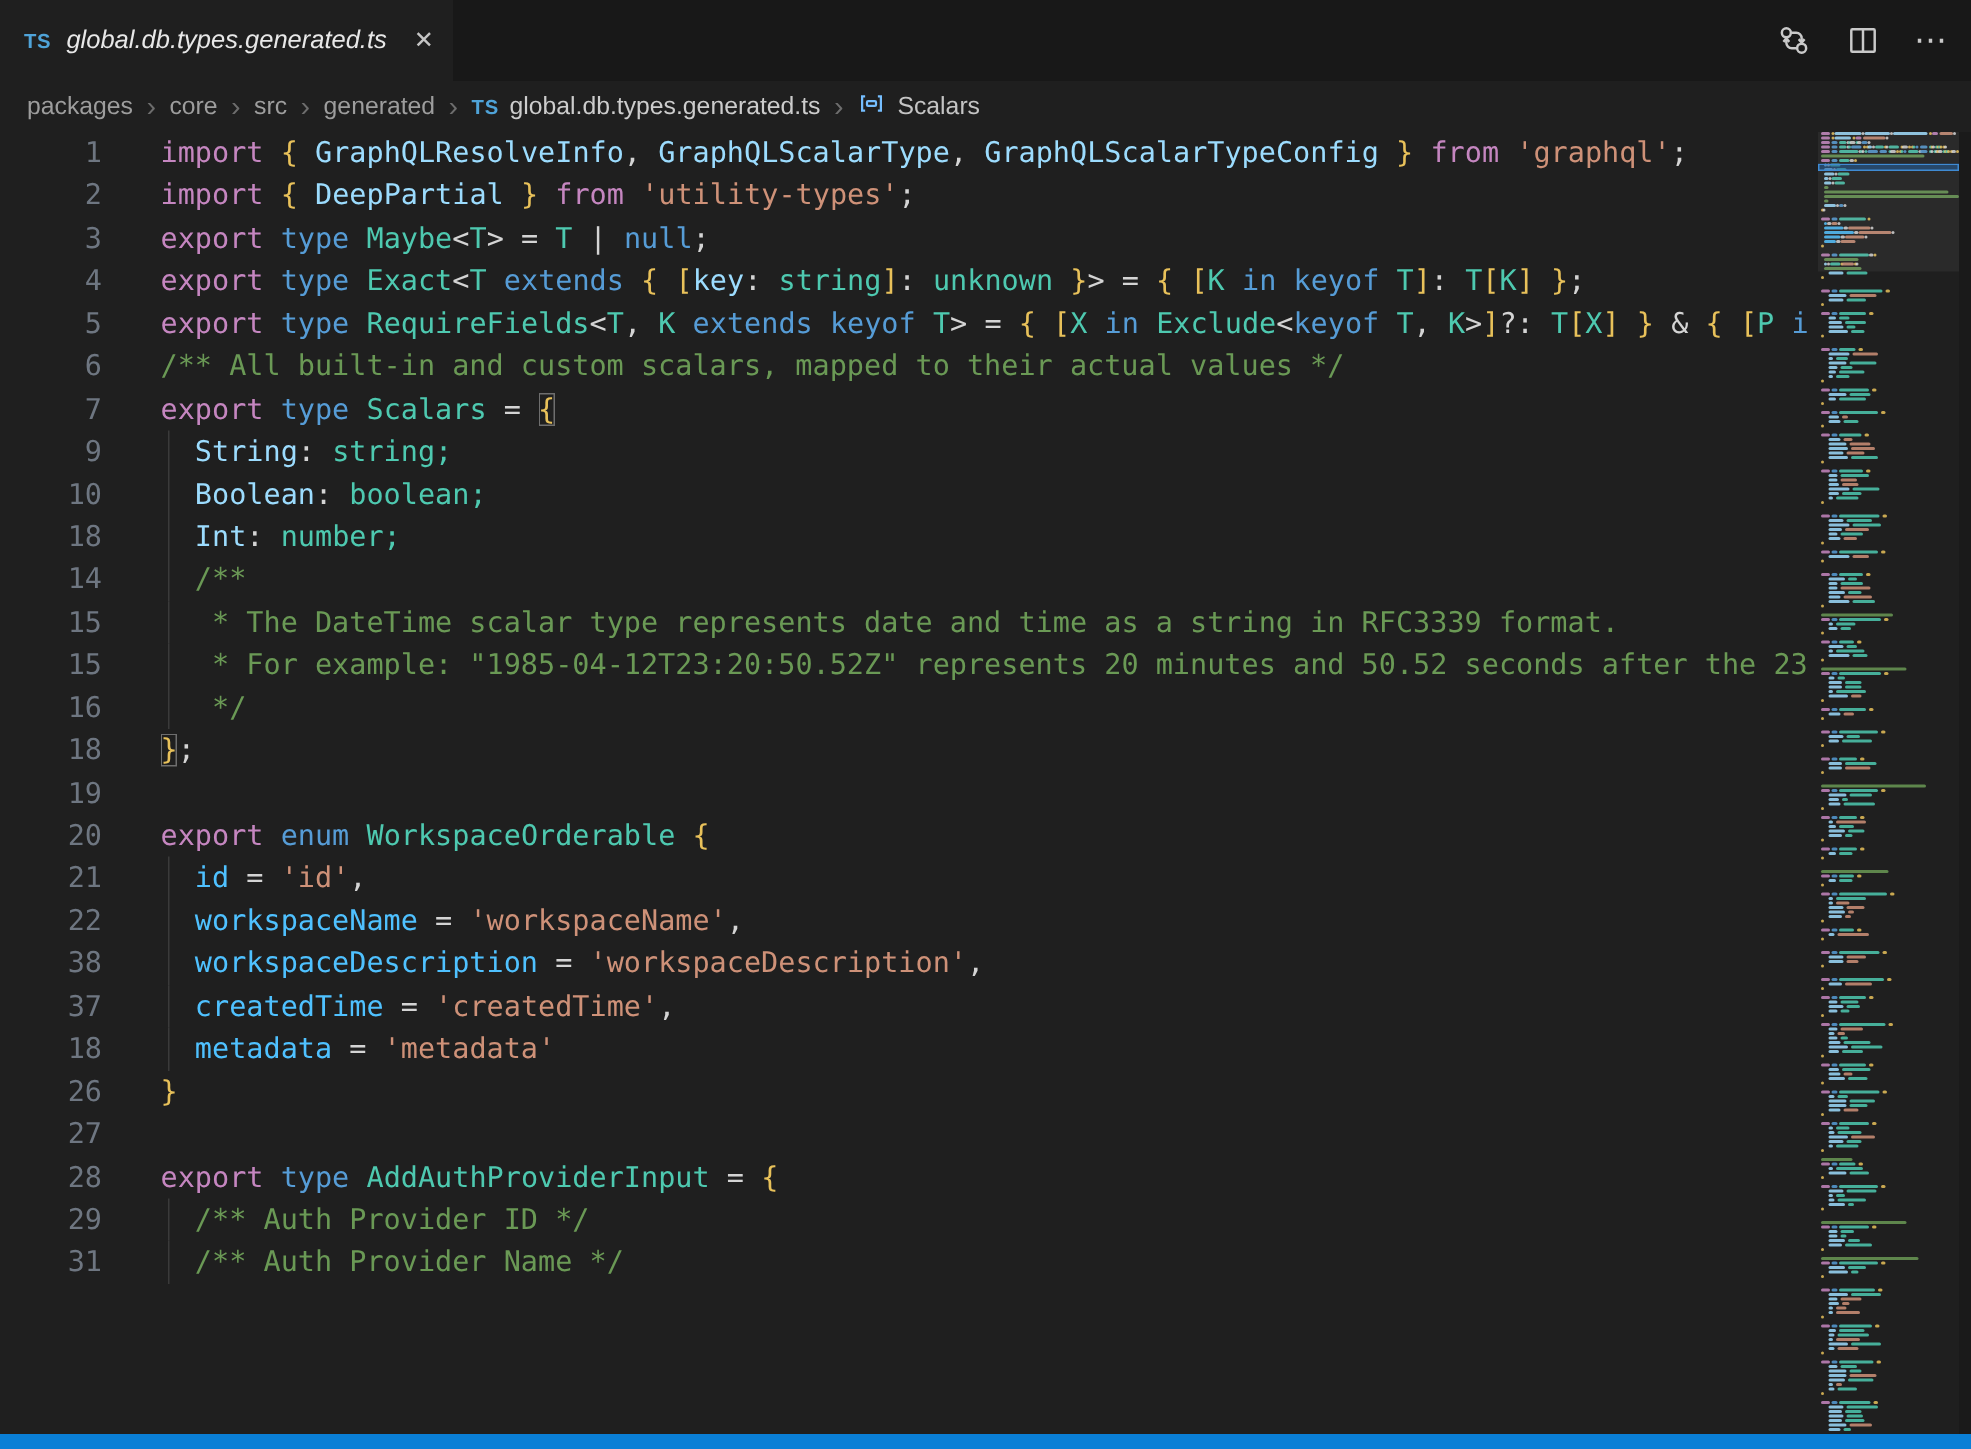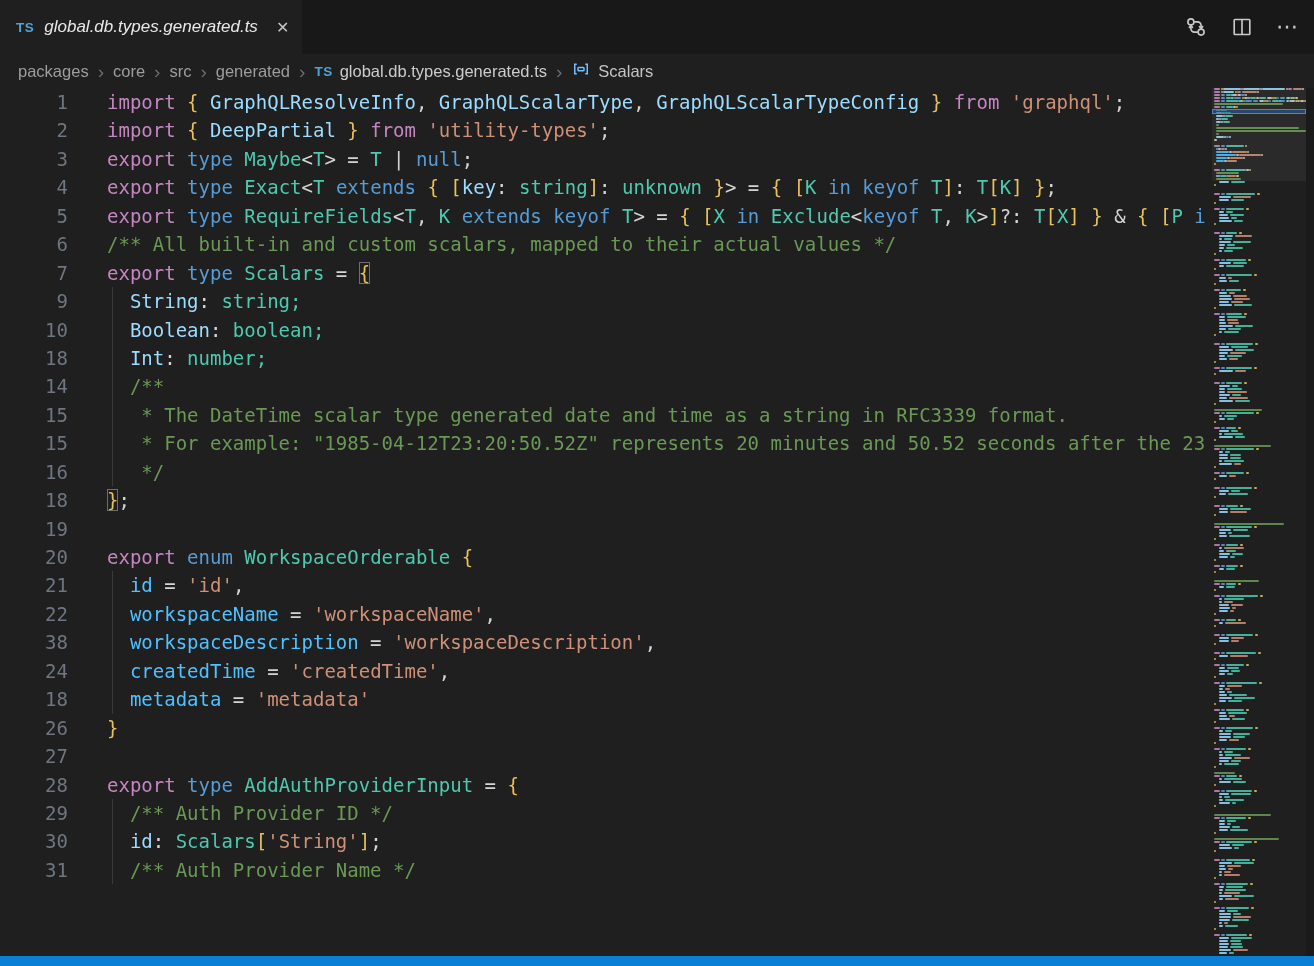--- a/index.html
+++ b/index.html
@@ -111,36 +111,35 @@
         <div class="line"><span class="ln">2</span><span class="lt"><span class="t-kw">import</span><span class="t-pl"> </span><span class="t-b1">{</span><span class="t-pl"> </span><span class="t-pr">DeepPartial</span><span class="t-pl"> </span><span class="t-b1">}</span><span class="t-pl"> </span><span class="t-kw">from</span><span class="t-pl"> </span><span class="t-st">'utility-types'</span><span class="t-pl">;</span></span></div>
         <div class="line"><span class="ln">3</span><span class="lt"><span class="t-kw">export</span><span class="t-pl"> </span><span class="t-kb">type</span><span class="t-pl"> </span><span class="t-ty">Maybe</span><span class="t-pl">&lt;</span><span class="t-ty">T</span><span class="t-pl">&gt; = </span><span class="t-ty">T</span><span class="t-pl"> | </span><span class="t-kb">null</span><span class="t-pl">;</span></span></div>
         <div class="line"><span class="ln">4</span><span class="lt"><span class="t-kw">export</span><span class="t-pl"> </span><span class="t-kb">type</span><span class="t-pl"> </span><span class="t-ty">Exact</span><span class="t-pl">&lt;</span><span class="t-ty">T</span><span class="t-pl"> </span><span class="t-kb">extends</span><span class="t-pl"> </span><span class="t-b1">{</span><span class="t-pl"> </span><span class="t-b1">[</span><span class="t-pr">key</span><span class="t-pl">: </span><span class="t-ty">string</span><span class="t-b1">]</span><span class="t-pl">: </span><span class="t-ty">unknown</span><span class="t-pl"> </span><span class="t-b1">}</span><span class="t-pl">&gt; = </span><span class="t-b1">{</span><span class="t-pl"> </span><span class="t-b1">[</span><span class="t-ty">K</span><span class="t-pl"> </span><span class="t-kb">in</span><span class="t-pl"> </span><span class="t-kb">keyof</span><span class="t-pl"> </span><span class="t-ty">T</span><span class="t-b1">]</span><span class="t-pl">: </span><span class="t-ty">T</span><span class="t-b1">[</span><span class="t-ty">K</span><span class="t-b1">]</span><span class="t-pl"> </span><span class="t-b1">}</span><span class="t-pl">;</span></span></div>
         <div class="line"><span class="ln">5</span><span class="lt"><span class="t-kw">export</span><span class="t-pl"> </span><span class="t-kb">type</span><span class="t-pl"> </span><span class="t-ty">RequireFields</span><span class="t-pl">&lt;</span><span class="t-ty">T</span><span class="t-pl">, </span><span class="t-ty">K</span><span class="t-pl"> </span><span class="t-kb">extends</span><span class="t-pl"> </span><span class="t-kb">keyof</span><span class="t-pl"> </span><span class="t-ty">T</span><span class="t-pl">&gt; = </span><span class="t-b1">{</span><span class="t-pl"> </span><span class="t-b1">[</span><span class="t-ty">X</span><span class="t-pl"> </span><span class="t-kb">in</span><span class="t-pl"> </span><span class="t-ty">Exclude</span><span class="t-pl">&lt;</span><span class="t-kb">keyof</span><span class="t-pl"> </span><span class="t-ty">T</span><span class="t-pl">, </span><span class="t-ty">K</span><span class="t-pl">&gt;</span><span class="t-b1">]</span><span class="t-pl">?: </span><span class="t-ty">T</span><span class="t-b1">[</span><span class="t-ty">X</span><span class="t-b1">]</span><span class="t-pl"> </span><span class="t-b1">}</span><span class="t-pl"> &amp; </span><span class="t-b1">{</span><span class="t-pl"> </span><span class="t-b1">[</span><span class="t-ty">P</span><span class="t-pl"> </span><span class="t-kb">i</span></span></div>
         <div class="line"><span class="ln">6</span><span class="lt"><span class="t-cm">/** All built-in and custom scalars, mapped to their actual values */</span></span></div>
         <div class="line"><span class="ln">7</span><span class="lt"><span class="t-kw">export</span><span class="t-pl"> </span><span class="t-kb">type</span><span class="t-pl"> </span><span class="t-ty">Scalars</span><span class="t-pl"> = </span><span class="t-bm">{</span></span></div>
         <div class="line g"><span class="ln">9</span><span class="lt"><span class="t-pl">  </span><span class="t-pr">String</span><span class="t-pl">: </span><span class="t-ty">string;</span></span></div>
         <div class="line g"><span class="ln">10</span><span class="lt"><span class="t-pl">  </span><span class="t-pr">Boolean</span><span class="t-pl">: </span><span class="t-ty">boolean;</span></span></div>
         <div class="line g"><span class="ln">18</span><span class="lt"><span class="t-pl">  </span><span class="t-pr">Int</span><span class="t-pl">: </span><span class="t-ty">number;</span></span></div>
         <div class="line g"><span class="ln">14</span><span class="lt"><span class="t-pl">  </span><span class="t-cm">/**</span></span></div>
-        <div class="line g"><span class="ln">15</span><span class="lt"><span class="t-pl">  </span><span class="t-cm"> * The DateTime scalar type generated date and time as a string in RFC3339 format.</span></span></div>
+        <div class="line g"><span class="ln">15</span><span class="lt"><span class="t-pl">  </span><span class="t-cm"> * The DateTime scalar type represents date and time as a string in RFC3339 format.</span></span></div>
         <div class="line g"><span class="ln">15</span><span class="lt"><span class="t-pl">  </span><span class="t-cm"> * For example: "1985-04-12T23:20:50.52Z" represents 20 minutes and 50.52 seconds after the 23</span></span></div>
         <div class="line g"><span class="ln">16</span><span class="lt"><span class="t-pl">  </span><span class="t-cm"> */</span></span></div>
         <div class="line"><span class="ln">18</span><span class="lt"><span class="t-bm">}</span><span class="t-pl">;</span></span></div>
         <div class="line"><span class="ln">19</span><span class="lt"></span></div>
         <div class="line"><span class="ln">20</span><span class="lt"><span class="t-kw">export</span><span class="t-pl"> </span><span class="t-kb">enum</span><span class="t-pl"> </span><span class="t-ty">WorkspaceOrderable</span><span class="t-pl"> </span><span class="t-b1">{</span></span></div>
         <div class="line g"><span class="ln">21</span><span class="lt"><span class="t-pl">  </span><span class="t-en">id</span><span class="t-pl"> = </span><span class="t-st">'id'</span><span class="t-pl">,</span></span></div>
         <div class="line g"><span class="ln">22</span><span class="lt"><span class="t-pl">  </span><span class="t-en">workspaceName</span><span class="t-pl"> = </span><span class="t-st">'workspaceName'</span><span class="t-pl">,</span></span></div>
         <div class="line g"><span class="ln">38</span><span class="lt"><span class="t-pl">  </span><span class="t-en">workspaceDescription</span><span class="t-pl"> = </span><span class="t-st">'workspaceDescription'</span><span class="t-pl">,</span></span></div>
-        <div class="line g"><span class="ln">24</span><span class="lt"><span class="t-pl">  </span><span class="t-en">createdTime</span><span class="t-pl"> = </span><span class="t-st">'createdTime'</span><span class="t-pl">,</span></span></div>
+        <div class="line g"><span class="ln">37</span><span class="lt"><span class="t-pl">  </span><span class="t-en">createdTime</span><span class="t-pl"> = </span><span class="t-st">'createdTime'</span><span class="t-pl">,</span></span></div>
         <div class="line g"><span class="ln">18</span><span class="lt"><span class="t-pl">  </span><span class="t-en">metadata</span><span class="t-pl"> = </span><span class="t-st">'metadata'</span></span></div>
         <div class="line"><span class="ln">26</span><span class="lt"><span class="t-b1">}</span></span></div>
         <div class="line"><span class="ln">27</span><span class="lt"></span></div>
         <div class="line"><span class="ln">28</span><span class="lt"><span class="t-kw">export</span><span class="t-pl"> </span><span class="t-kb">type</span><span class="t-pl"> </span><span class="t-ty">AddAuthProviderInput</span><span class="t-pl"> = </span><span class="t-b1">{</span></span></div>
         <div class="line g"><span class="ln">29</span><span class="lt"><span class="t-pl">  </span><span class="t-cm">/** Auth Provider ID */</span></span></div>
-        <div class="line g"><span class="ln">30</span><span class="lt"><span class="t-pl">  </span><span class="t-pr">id</span><span class="t-pl">: </span><span class="t-ty">Scalars</span><span class="t-b1">[</span><span class="t-st">'String'</span><span class="t-b1">]</span><span class="t-pl">;</span></span></div>
         <div class="line g"><span class="ln">31</span><span class="lt"><span class="t-pl">  </span><span class="t-cm">/** Auth Provider Name */</span></span></div>
       </div>
     <div class="minimap" id="minimap">
         <div class="mm-seg" style="top: 0px; left: 2px; width: 6px; background: rgb(197, 134, 192); opacity: 0.85;"></div>
         <div class="mm-seg" style="top: 0px; left: 9px; width: 2px; background: rgb(232, 193, 90); opacity: 0.85;"></div>
         <div class="mm-seg" style="top: 0px; left: 11px; width: 18px; background: rgb(156, 220, 254); opacity: 0.85;"></div>
         <div class="mm-seg" style="top: 0px; left: 29px; width: 2px; background: rgb(212, 212, 212); opacity: 0.85;"></div>
         <div class="mm-seg" style="top: 0px; left: 31px; width: 17px; background: rgb(156, 220, 254); opacity: 0.85;"></div>
         <div class="mm-seg" style="top: 0px; left: 48px; width: 2px; background: rgb(212, 212, 212); opacity: 0.85;"></div>
         <div class="mm-seg" style="top: 0px; left: 50px; width: 23px; background: rgb(156, 220, 254); opacity: 0.85;"></div>

